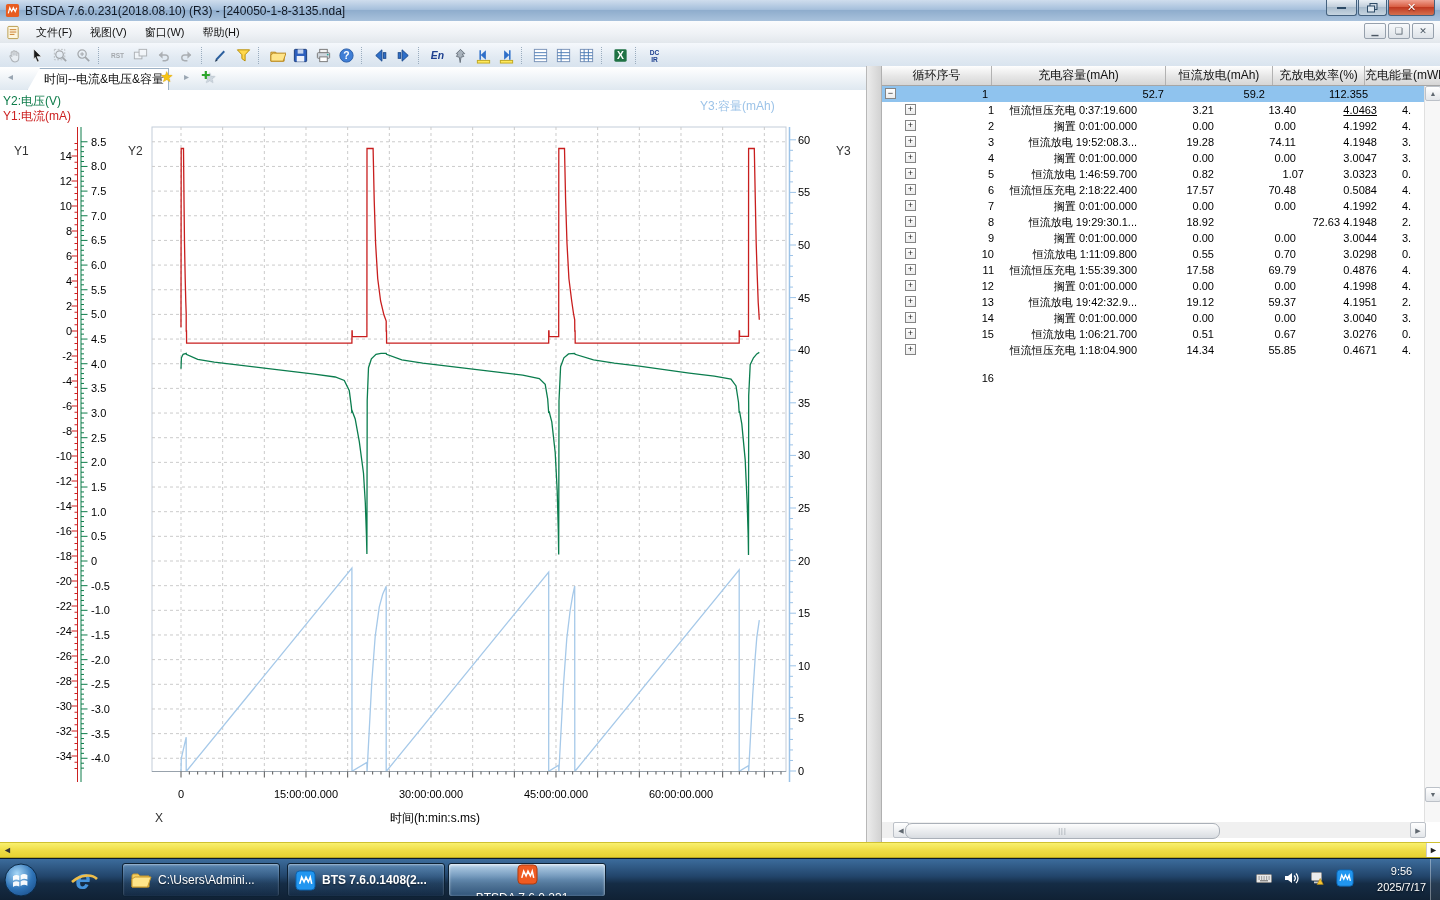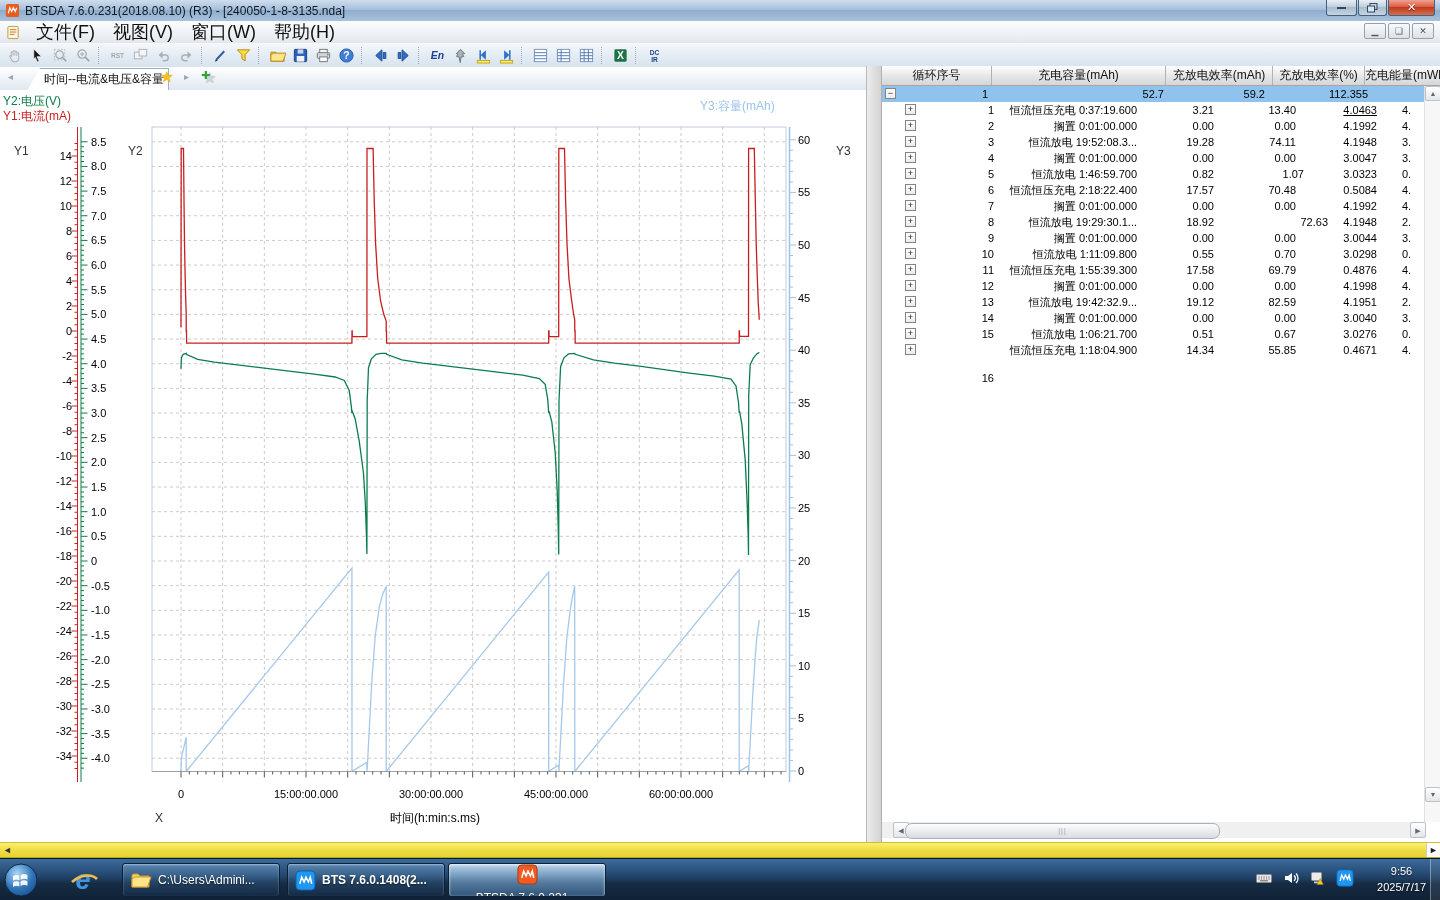--- a/index.html
+++ b/index.html
@@ -16,21 +16,21 @@
     background:linear-gradient(#e9eff5,#c2cfdc 45%,#a9bccd 50%,#c6d4e0);border-radius:0 0 3px 3px;margin-left:1px;}
   .wbtn.min{width:29px}.wbtn.max{width:27px}
   .wbtn.close{width:45px;background:linear-gradient(#f0a090,#d95f44 45%,#c03a22 50%,#d4704f);color:#fff;}
   .wbtn .bar{width:9px;height:3px;background:#fff;border:1px solid #39556f;}
   .wbtn.close span{font-size:11px;font-weight:bold;color:#fff;text-shadow:0 1px 1px #701808;}
   
   .menubar{position:absolute;top:21px;left:0;right:0;height:22px;
     background:linear-gradient(#fbfcfd,#eef1f5 60%,#e2e7ec);border-bottom:1px solid #c8cfd8;
     display:flex;align-items:center;}
   .menu-doc-icon{width:15px;height:15px;margin:0 6px 0 6px;}
-  .menu-item{font-size:18px;color:#111;padding:0 9px;height:22px;line-height:22px;}
+  .menu-item{font-size:11px;color:#111;padding:0 9px;height:22px;line-height:22px;}
   .mdibtns{position:absolute;right:6px;top:2px;display:flex;gap:2px;}
   .mdib{width:22px;height:16px;border:1px solid #96a0ac;border-radius:2px;
     background:linear-gradient(#f8fafc,#dde2e8);color:#4c5864;font-size:9px;line-height:15px;text-align:center;box-sizing:border-box;}
   
   .toolbar{position:absolute;top:43px;left:0;right:0;height:24px;
     background:linear-gradient(#f5f8fc,#e3ebf3 55%,#d8e3ee);border-bottom:1px solid #bfccda;
     display:flex;align-items:center;padding-left:3px;}
   .tbtn{width:23px;height:21px;display:flex;align-items:center;justify-content:center;border-radius:2px;}
   .tbtn svg{width:17px;height:17px;}
   .tbtn.disabled{filter:grayscale(1);opacity:.45;}
@@ -815,21 +815,21 @@
         <text x="435" y="732" text-anchor="middle" font-size="12" fill="#000">时间(h:min:s.ms)</text>
       </svg>
   </div>
 
   <div class="splitter"></div>
 
   <div class="right-panel">
     <div class="tbl-header">
       <span class="hcell" style="left:0;width:110px;">循环序号</span>
       <span class="hcell" style="left:110px;width:174px;">充电容量(mAh)</span>
-      <span class="hcell" style="left:284px;width:107px;">充放电效率(mAh)</span>
+      <span class="hcell" style="left:284px;width:107px;">恒流放电(mAh)</span>
       <span class="hcell" style="left:391px;width:92px;">充放电效率(%)</span>
       <span class="hcell" style="left:483px;width:75px;border-right:none;">充电能量(mWh)</span>
     </div>
     <div class="tbl-rows" id="tbl-rows">
         <div class="trow selected" style="top: 0px;">
           <span class="expand" style="left: 3px;">−</span>
           <span class="cell r" style="left: 0px; width: 106px;">1</span>
           <span class="cell r" style="left: 0px; width: 282px;">52.7</span>
           <span class="cell r" style="left: 0px; width: 383px;">59.2</span>
           <span class="cell r" style="left: 0px; width: 486px;">112.355</span>
@@ -895,21 +895,21 @@
           <span class="cell r" style="left: 0px; width: 332px;">0.00</span>
           <span class="cell r" style="left: 0px; width: 414px;">0.00</span>
           <span class="cell r" style="left: 0px; width: 495px;">4.1992</span>
           <span class="cell" style="left: 520px; width: 22px;">4.</span>
         </div>
         <div class="trow" style="top: 128px;">
           <span class="expand" style="left: 23px;">+</span>
           <span class="cell r" style="left: 0px; width: 112px;">8</span>
           <span class="cell r" style="left: 0px; width: 255px;">恒流放电 19:29:30.1...</span>
           <span class="cell r" style="left: 0px; width: 332px;">18.92</span>
-          <span class="cell r" style="left: 4px; width: 414px; padding-left: 28px;">72.63</span>
+          <span class="cell r" style="left: 16px; width: 414px; padding-left: 28px;">72.63</span>
           <span class="cell r" style="left: 0px; width: 495px;">4.1948</span>
           <span class="cell" style="left: 520px; width: 22px;">2.</span>
         </div>
         <div class="trow" style="top: 144px;">
           <span class="expand" style="left: 23px;">+</span>
           <span class="cell r" style="left: 0px; width: 112px;">9</span>
           <span class="cell r" style="left: 0px; width: 255px;">搁置 0:01:00.000</span>
           <span class="cell r" style="left: 0px; width: 332px;">0.00</span>
           <span class="cell r" style="left: 0px; width: 414px;">0.00</span>
           <span class="cell r" style="left: 0px; width: 495px;">3.0044</span>
@@ -940,21 +940,21 @@
           <span class="cell r" style="left: 0px; width: 332px;">0.00</span>
           <span class="cell r" style="left: 0px; width: 414px;">0.00</span>
           <span class="cell r" style="left: 0px; width: 495px;">4.1998</span>
           <span class="cell" style="left: 520px; width: 22px;">4.</span>
         </div>
         <div class="trow" style="top: 208px;">
           <span class="expand" style="left: 23px;">+</span>
           <span class="cell r" style="left: 0px; width: 112px;">13</span>
           <span class="cell r" style="left: 0px; width: 255px;">恒流放电 19:42:32.9...</span>
           <span class="cell r" style="left: 0px; width: 332px;">19.12</span>
-          <span class="cell r" style="left: 0px; width: 414px;">82.59</span>
+          <span class="cell r" style="left: 0px; width: 414px;">59.37</span>
           <span class="cell r" style="left: 0px; width: 495px;">4.1951</span>
           <span class="cell" style="left: 520px; width: 22px;">2.</span>
         </div>
         <div class="trow" style="top: 224px;">
           <span class="expand" style="left: 23px;">+</span>
           <span class="cell r" style="left: 0px; width: 112px;">14</span>
           <span class="cell r" style="left: 0px; width: 255px;">搁置 0:01:00.000</span>
           <span class="cell r" style="left: 0px; width: 332px;">0.00</span>
           <span class="cell r" style="left: 0px; width: 414px;">0.00</span>
           <span class="cell r" style="left: 0px; width: 495px;">3.0040</span>

